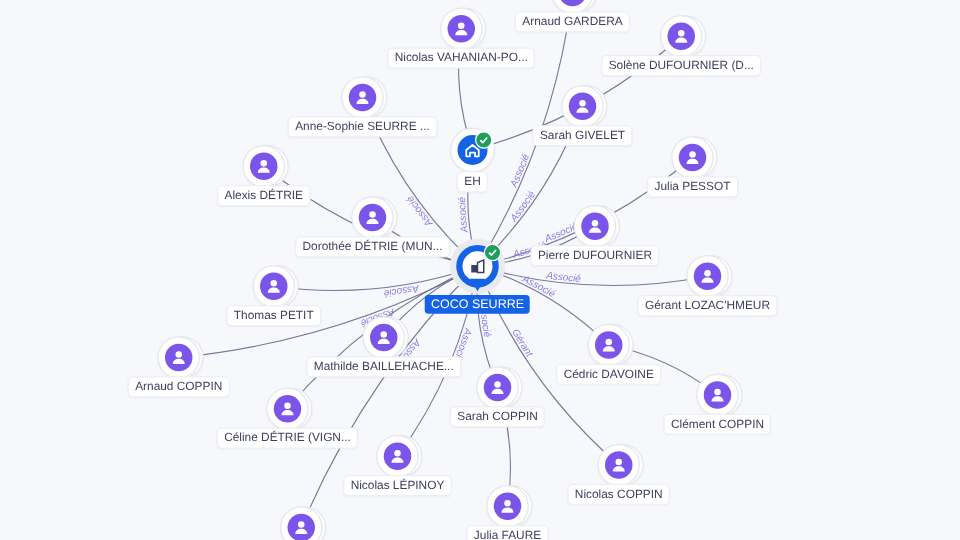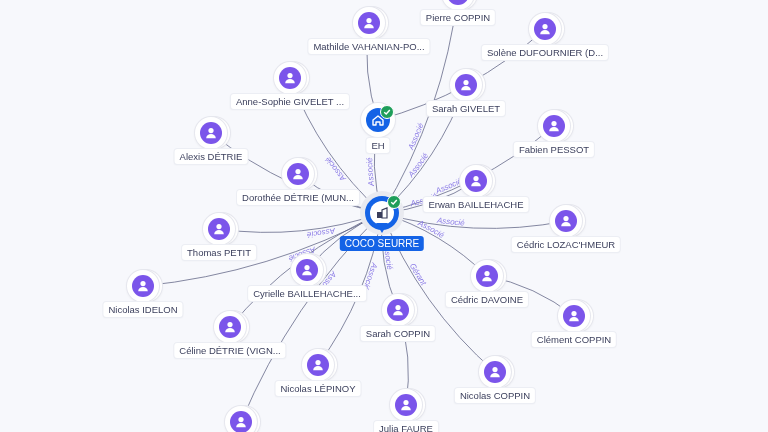--- a/index.html
+++ b/index.html
@@ -73,32 +73,32 @@
   <div id="nodes">
       <div class="node" style="left: 458px; top: -6px;">
     <div class="halo" style="width: 32px; height: 32px; left: -13px; top: -16px;"></div>
     <div class="halo" style="width: 32px; height: 32px; left: -16px; top: -16px;"></div>
     <div class="avatar">
       <svg viewBox="0 0 14 14">
             <circle cx="7" cy="4.6" r="2.6" fill="#fff"></circle>
             <path d="M2.2 12.2c0-2.7 2.1-4.3 4.8-4.3s4.8 1.6 4.8 4.3z" fill="#fff"></path>
           </svg>
     </div>
-    <span class="label">Pierre COPPIN</span>
+    <span class="label">Arnaud GARDERA</span>
   </div>
       <div class="node" style="left: 369px; top: 23px;">
     <div class="halo" style="width: 32px; height: 32px; left: -13px; top: -16px;"></div>
     <div class="halo" style="width: 32px; height: 32px; left: -16px; top: -16px;"></div>
     <div class="avatar">
       <svg viewBox="0 0 14 14">
             <circle cx="7" cy="4.6" r="2.6" fill="#fff"></circle>
             <path d="M2.2 12.2c0-2.7 2.1-4.3 4.8-4.3s4.8 1.6 4.8 4.3z" fill="#fff"></path>
           </svg>
     </div>
-    <span class="label">Mathilde VAHANIAN-PO...</span>
+    <span class="label">Nicolas VAHANIAN-PO...</span>
   </div>
       <div class="node" style="left: 545px; top: 29px;">
     <div class="halo" style="width: 32px; height: 32px; left: -13px; top: -16px;"></div>
     <div class="halo" style="width: 32px; height: 32px; left: -16px; top: -16px;"></div>
     <div class="avatar">
       <svg viewBox="0 0 14 14">
             <circle cx="7" cy="4.6" r="2.6" fill="#fff"></circle>
             <path d="M2.2 12.2c0-2.7 2.1-4.3 4.8-4.3s4.8 1.6 4.8 4.3z" fill="#fff"></path>
           </svg>
     </div>
@@ -106,21 +106,21 @@
   </div>
       <div class="node" style="left: 290px; top: 78px;">
     <div class="halo" style="width: 32px; height: 32px; left: -13px; top: -16px;"></div>
     <div class="halo" style="width: 32px; height: 32px; left: -16px; top: -16px;"></div>
     <div class="avatar">
       <svg viewBox="0 0 14 14">
             <circle cx="7" cy="4.6" r="2.6" fill="#fff"></circle>
             <path d="M2.2 12.2c0-2.7 2.1-4.3 4.8-4.3s4.8 1.6 4.8 4.3z" fill="#fff"></path>
           </svg>
     </div>
-    <span class="label">Anne-Sophie GIVELET ...</span>
+    <span class="label">Anne-Sophie SEURRE ...</span>
   </div>
       <div class="node" style="left: 466px; top: 85px;">
     <div class="halo" style="width: 32px; height: 32px; left: -13px; top: -16px;"></div>
     <div class="halo" style="width: 32px; height: 32px; left: -16px; top: -16px;"></div>
     <div class="avatar">
       <svg viewBox="0 0 14 14">
             <circle cx="7" cy="4.6" r="2.6" fill="#fff"></circle>
             <path d="M2.2 12.2c0-2.7 2.1-4.3 4.8-4.3s4.8 1.6 4.8 4.3z" fill="#fff"></path>
           </svg>
     </div>
@@ -139,21 +139,21 @@
   </div>
       <div class="node" style="left: 554px; top: 126px;">
     <div class="halo" style="width: 32px; height: 32px; left: -13px; top: -16px;"></div>
     <div class="halo" style="width: 32px; height: 32px; left: -16px; top: -16px;"></div>
     <div class="avatar">
       <svg viewBox="0 0 14 14">
             <circle cx="7" cy="4.6" r="2.6" fill="#fff"></circle>
             <path d="M2.2 12.2c0-2.7 2.1-4.3 4.8-4.3s4.8 1.6 4.8 4.3z" fill="#fff"></path>
           </svg>
     </div>
-    <span class="label">Fabien PESSOT</span>
+    <span class="label">Julia PESSOT</span>
   </div>
       <div class="node" style="left: 298px; top: 174px;">
     <div class="halo" style="width: 32px; height: 32px; left: -13px; top: -16px;"></div>
     <div class="halo" style="width: 32px; height: 32px; left: -16px; top: -16px;"></div>
     <div class="avatar">
       <svg viewBox="0 0 14 14">
             <circle cx="7" cy="4.6" r="2.6" fill="#fff"></circle>
             <path d="M2.2 12.2c0-2.7 2.1-4.3 4.8-4.3s4.8 1.6 4.8 4.3z" fill="#fff"></path>
           </svg>
     </div>
@@ -161,21 +161,21 @@
   </div>
       <div class="node" style="left: 476px; top: 181px;">
     <div class="halo" style="width: 32px; height: 32px; left: -13px; top: -16px;"></div>
     <div class="halo" style="width: 32px; height: 32px; left: -16px; top: -16px;"></div>
     <div class="avatar">
       <svg viewBox="0 0 14 14">
             <circle cx="7" cy="4.6" r="2.6" fill="#fff"></circle>
             <path d="M2.2 12.2c0-2.7 2.1-4.3 4.8-4.3s4.8 1.6 4.8 4.3z" fill="#fff"></path>
           </svg>
     </div>
-    <span class="label">Erwan BAILLEHACHE</span>
+    <span class="label">Pierre DUFOURNIER</span>
   </div>
       <div class="node" style="left: 219px; top: 229px;">
     <div class="halo" style="width: 32px; height: 32px; left: -13px; top: -16px;"></div>
     <div class="halo" style="width: 32px; height: 32px; left: -16px; top: -16px;"></div>
     <div class="avatar">
       <svg viewBox="0 0 14 14">
             <circle cx="7" cy="4.6" r="2.6" fill="#fff"></circle>
             <path d="M2.2 12.2c0-2.7 2.1-4.3 4.8-4.3s4.8 1.6 4.8 4.3z" fill="#fff"></path>
           </svg>
     </div>
@@ -183,43 +183,43 @@
   </div>
       <div class="node" style="left: 566px; top: 221px;">
     <div class="halo" style="width: 32px; height: 32px; left: -13px; top: -16px;"></div>
     <div class="halo" style="width: 32px; height: 32px; left: -16px; top: -16px;"></div>
     <div class="avatar">
       <svg viewBox="0 0 14 14">
             <circle cx="7" cy="4.6" r="2.6" fill="#fff"></circle>
             <path d="M2.2 12.2c0-2.7 2.1-4.3 4.8-4.3s4.8 1.6 4.8 4.3z" fill="#fff"></path>
           </svg>
     </div>
-    <span class="label">Cédric LOZAC'HMEUR</span>
+    <span class="label">Gérant LOZAC'HMEUR</span>
   </div>
       <div class="node" style="left: 143px; top: 286px;">
     <div class="halo" style="width: 32px; height: 32px; left: -13px; top: -16px;"></div>
     <div class="halo" style="width: 32px; height: 32px; left: -16px; top: -16px;"></div>
     <div class="avatar">
       <svg viewBox="0 0 14 14">
             <circle cx="7" cy="4.6" r="2.6" fill="#fff"></circle>
             <path d="M2.2 12.2c0-2.7 2.1-4.3 4.8-4.3s4.8 1.6 4.8 4.3z" fill="#fff"></path>
           </svg>
     </div>
-    <span class="label">Nicolas IDELON</span>
+    <span class="label">Arnaud COPPIN</span>
   </div>
       <div class="node" style="left: 307px; top: 270px;">
     <div class="halo" style="width: 32px; height: 32px; left: -13px; top: -16px;"></div>
     <div class="halo" style="width: 32px; height: 32px; left: -16px; top: -16px;"></div>
     <div class="avatar">
       <svg viewBox="0 0 14 14">
             <circle cx="7" cy="4.6" r="2.6" fill="#fff"></circle>
             <path d="M2.2 12.2c0-2.7 2.1-4.3 4.8-4.3s4.8 1.6 4.8 4.3z" fill="#fff"></path>
           </svg>
     </div>
-    <span class="label">Cyrielle BAILLEHACHE...</span>
+    <span class="label">Mathilde BAILLEHACHE...</span>
   </div>
       <div class="node" style="left: 487px; top: 276px;">
     <div class="halo" style="width: 32px; height: 32px; left: -13px; top: -16px;"></div>
     <div class="halo" style="width: 32px; height: 32px; left: -16px; top: -16px;"></div>
     <div class="avatar">
       <svg viewBox="0 0 14 14">
             <circle cx="7" cy="4.6" r="2.6" fill="#fff"></circle>
             <path d="M2.2 12.2c0-2.7 2.1-4.3 4.8-4.3s4.8 1.6 4.8 4.3z" fill="#fff"></path>
           </svg>
     </div>

